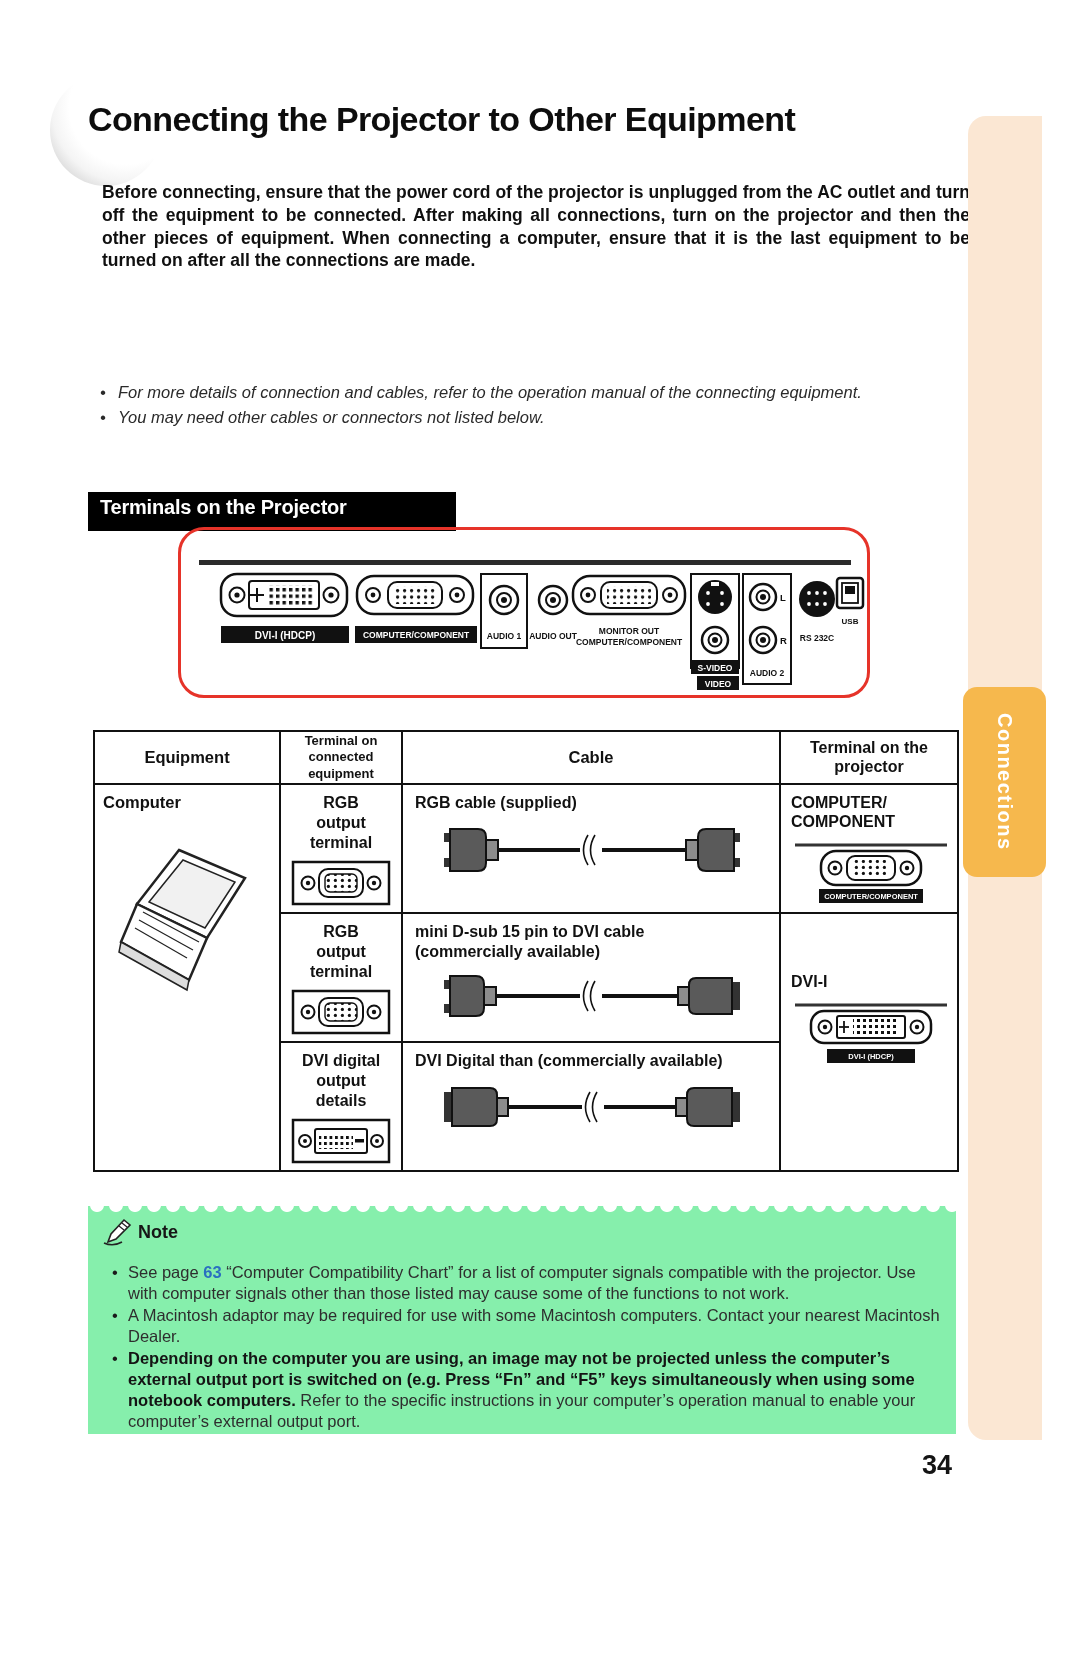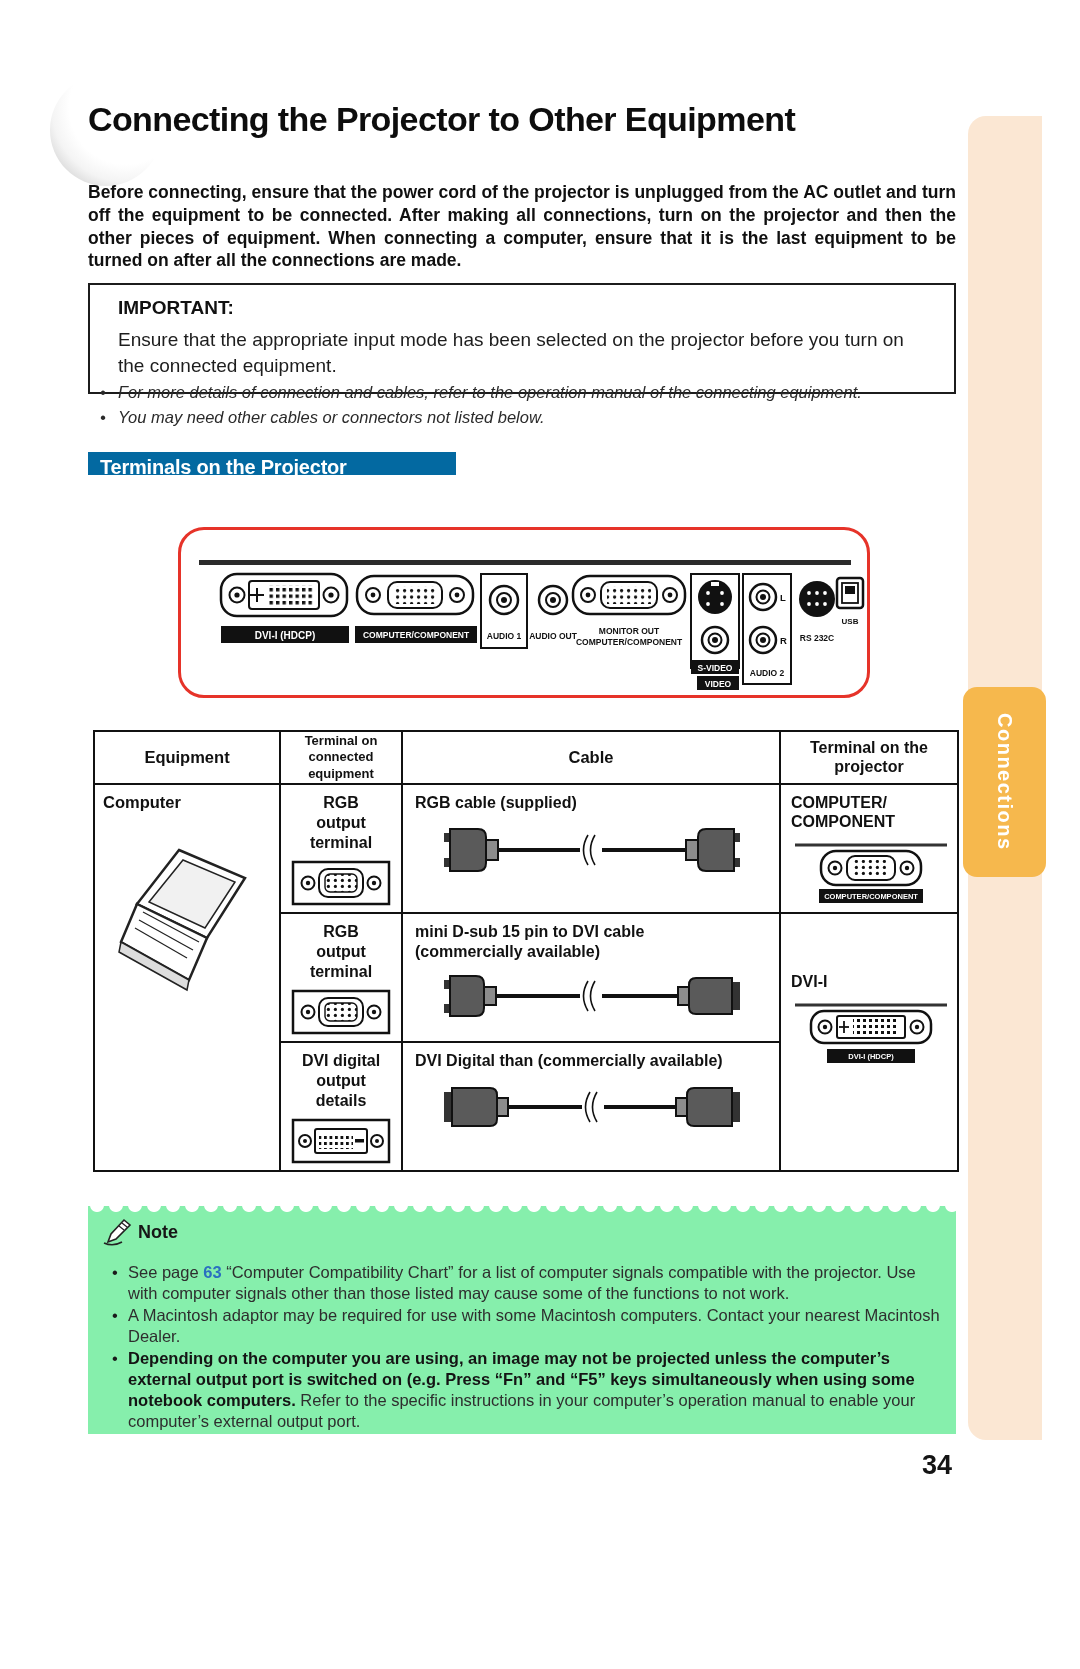--- a/index.html
+++ b/index.html
@@ -6,33 +6,33 @@
   .page{position:relative;width:1080px;height:1669px;background:#ffffff;margin:0 auto;
         font-family:"Liberation Sans", sans-serif;color:#111;overflow:hidden;}
 
   
   .sphere{position:absolute;left:50px;top:74px;width:112px;height:112px;border-radius:50%;
           background:radial-gradient(circle at 68% 30%, #ffffff 52%, #f4f4f4 68%, #c4c4c4 94%, #b3b3b3 100%);}
 
   .title{position:absolute;left:88px;top:100px;width:880px;font-size:34px;font-weight:bold;
          letter-spacing:-0.6px;color:#0d0d0d;}
 
-  .intro{position:absolute;left:88px;top:181px;width:868px;font-size:17.5px;font-weight:bold;
+  .intro{position:absolute;left:102px;top:181px;width:868px;font-size:17.5px;font-weight:bold;
          line-height:1.3;text-align:justify;color:#101010;}
 
   .important-box{position:absolute;left:88px;top:283px;width:868px;box-sizing:border-box;
                  border:2px solid #1c1c1c;padding:12px 28px 14px 28px;}
   .important-box .ih{font-size:19px;font-weight:bold;margin-bottom:8px;}
   .important-box .ib{font-size:19px;line-height:1.35;color:#1d1d1d;width:810px;}
 
   .notices{position:absolute;left:96px;top:380px;width:860px;font-size:16.5px;color:#2a2a2a;line-height:1.5;font-style:italic;}
   .notices .n-item{position:relative;padding-left:22px;}
   .notices .n-item::before{content:"•";position:absolute;left:4px;top:0;}
 
-  .banner{position:absolute;left:88px;top:452px;width:368px;height:23px;background:#0369a1;
+  .banner{position:absolute;left:88px;top:492px;width:368px;height:39px;background:#000000;
           color:#fff;font-size:20px;font-weight:bold;line-height:31px;padding-left:12px;
           box-sizing:border-box;letter-spacing:-0.2px;}
 
   .panel-box{position:absolute;left:178px;top:527px;width:692px;height:171px;box-sizing:border-box;
              border:3px solid #e63329;border-radius:26px;}
   .panel-box svg{position:absolute;left:4px;top:6px;}
 
   
   .conn-table{position:absolute;left:93px;top:730px;border-collapse:collapse;table-layout:fixed;}
   .conn-table th,.conn-table td{border:2px solid #111;vertical-align:top;box-sizing:border-box;}
@@ -88,24 +88,20 @@
 </head>
 <body>
 
 <div class="page">
 
   <div class="sphere"></div>
   <div class="title">Connecting the Projector to Other Equipment</div>
 
   <div class="intro">Before connecting, ensure that the power cord of the projector is unplugged from the AC outlet and turn off the equipment to be connected. After making all connections, turn on the projector and then the other pieces of equipment. When connecting a computer, ensure that it is the last equipment to be turned on after all the connections are made.</div>
 
-  <div class="important-box">
-    <div class="ih">IMPORTANT:</div>
-    <div class="ib">Ensure that the appropriate input mode has been selected on the projector before you turn on the connected equipment.</div>
-  </div>
 
   <div class="notices">
     <div class="n-item">For more details of connection and cables, refer to the operation manual of the connecting equipment.</div>
     <div class="n-item">You may need other cables or connectors not listed below.</div>
   </div>
 
   <div class="banner">Terminals on the Projector</div>
 
   <div class="panel-box">
     <svg width="680" height="160" viewBox="0 0 680 160">

